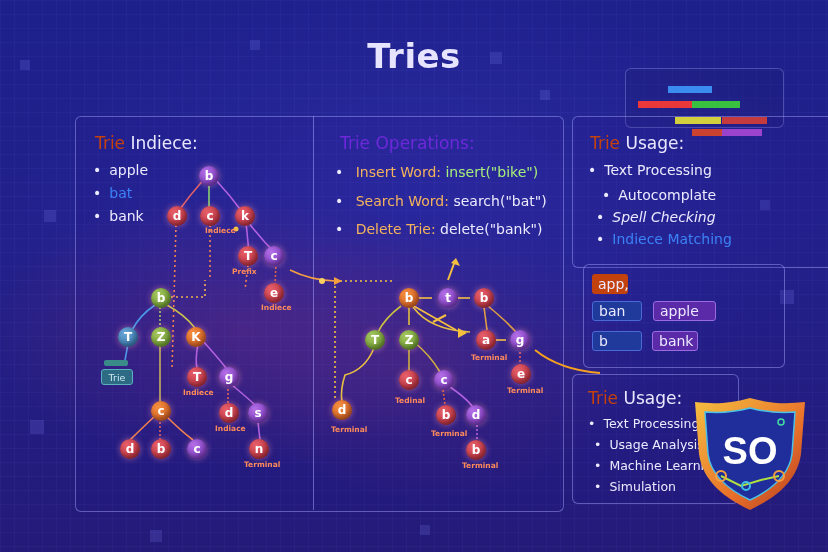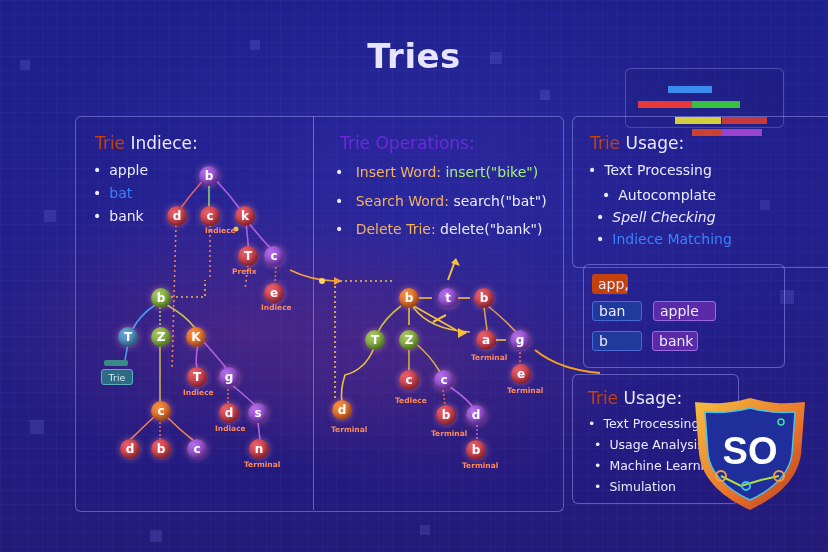--- a/index.html
+++ b/index.html
@@ -209,21 +209,21 @@
 
 <div class="node orangeN" style="left:399px;top:288px;">b</div>
 <div class="node purple" style="left:438px;top:288px;">t</div>
 <div class="node red" style="left:474px;top:288px;">b</div>
 <div class="node green" style="left:365px;top:330px;">T</div>
 <div class="node green" style="left:399px;top:330px;">Z</div>
 <div class="node red" style="left:476px;top:330px;">a</div>
 <div class="lbl" style="left:471px;top:353px;">Terminal</div>
 <div class="node purple" style="left:510px;top:330px;">g</div>
 <div class="node red" style="left:399px;top:370px;">c</div>
-<div class="lbl" style="left:395px;top:396px;">Tedlece</div>
+<div class="lbl" style="left:395px;top:396px;">Tedinal</div>
 <div class="node purple" style="left:434px;top:370px;">c</div>
 <div class="node red" style="left:511px;top:364px;">e</div>
 <div class="lbl" style="left:507px;top:386px;">Terminal</div>
 <div class="node orangeN" style="left:332px;top:400px;">d</div>
 <div class="lbl" style="left:331px;top:425px;">Terminal</div>
 <div class="node red" style="left:436px;top:405px;">b</div>
 <div class="lbl" style="left:431px;top:429px;">Terminal</div>
 <div class="node purple" style="left:466px;top:405px;">d</div>
 <div class="node red" style="left:466px;top:440px;">b</div>
 <div class="lbl" style="left:462px;top:461px;">Terminal</div>

